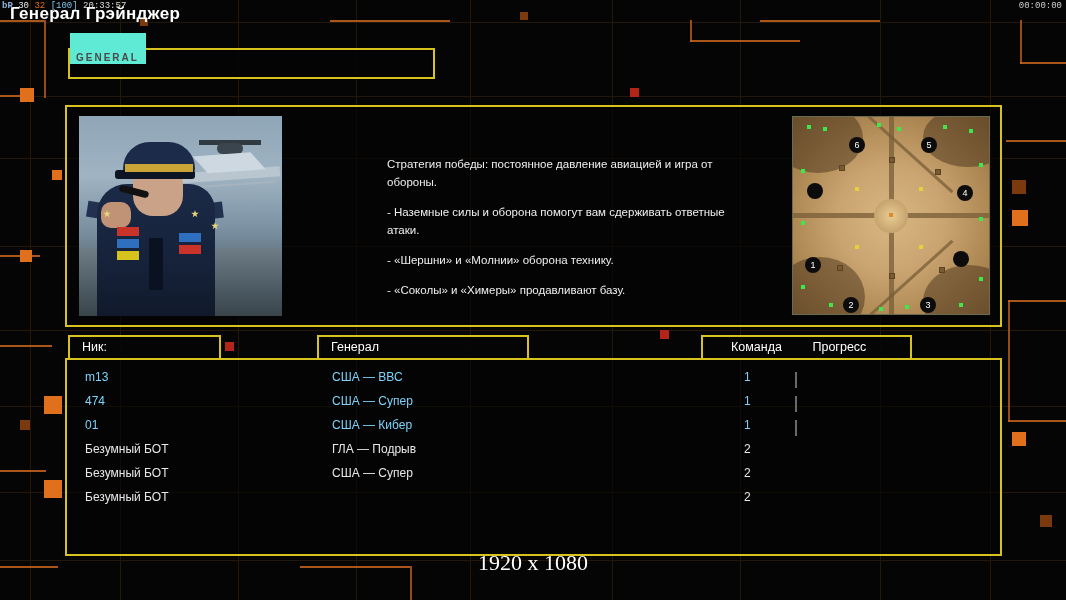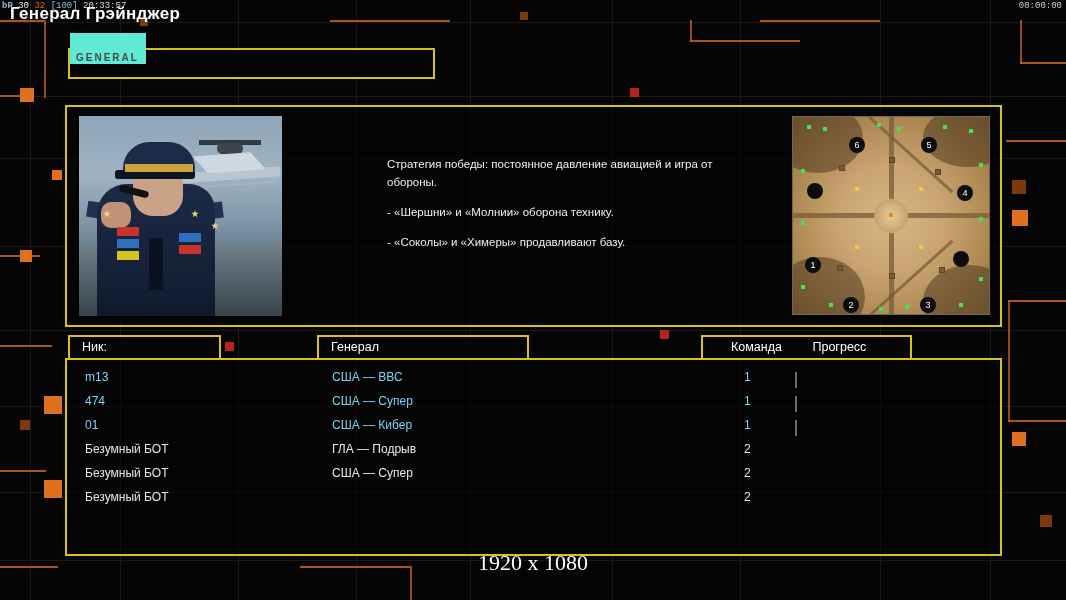--- a/index.html
+++ b/index.html
@@ -435,20 +435,21 @@
     <div class="ph-medal m3" style="left:38px; bottom:56px"></div>
     <div class="ph-medal m2" style="left:100px; bottom:74px"></div>
     <div class="ph-medal" style="left:100px; bottom:62px"></div>
     <div class="ph-star" style="left:24px; bottom:98px"></div>
     <div class="ph-star" style="left:112px; bottom:98px"></div>
     <div class="ph-star" style="left:132px; bottom:86px"></div>
   </div>
 
   <div id="brief-text">
     <p>Стратегия победы: постоянное давление авиацией и игра от обороны.</p>
+    <p>- Наземные силы и оборона помогут вам сдерживать ответные атаки.</p>
     <p>- «Шершни» и «Молнии» оборона технику.</p>
     <p>- «Соколы» и «Химеры» продавливают базу.</p>
   </div>
 
   <div id="minimap">
     <div class="mm-patch" style="left:-20px; top:-14px; width:90px; height:70px"></div>
     <div class="mm-patch" style="left:130px; top:-10px; width:90px; height:60px"></div>
     <div class="mm-patch" style="left:-18px; top:140px; width:90px; height:80px"></div>
     <div class="mm-patch" style="left:130px; top:148px; width:92px; height:74px"></div>
     <div class="mm-road" style="left:0; top:96px; width:198px; height:5px"></div>

